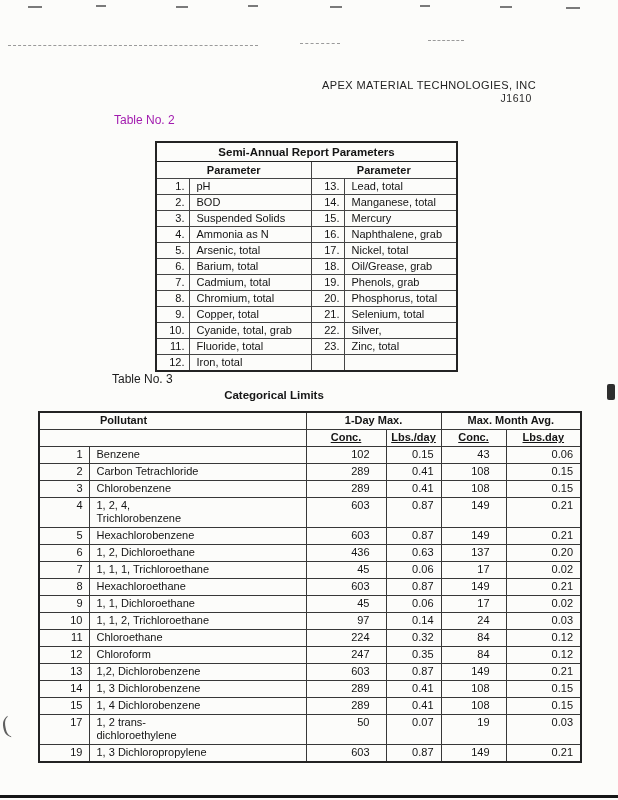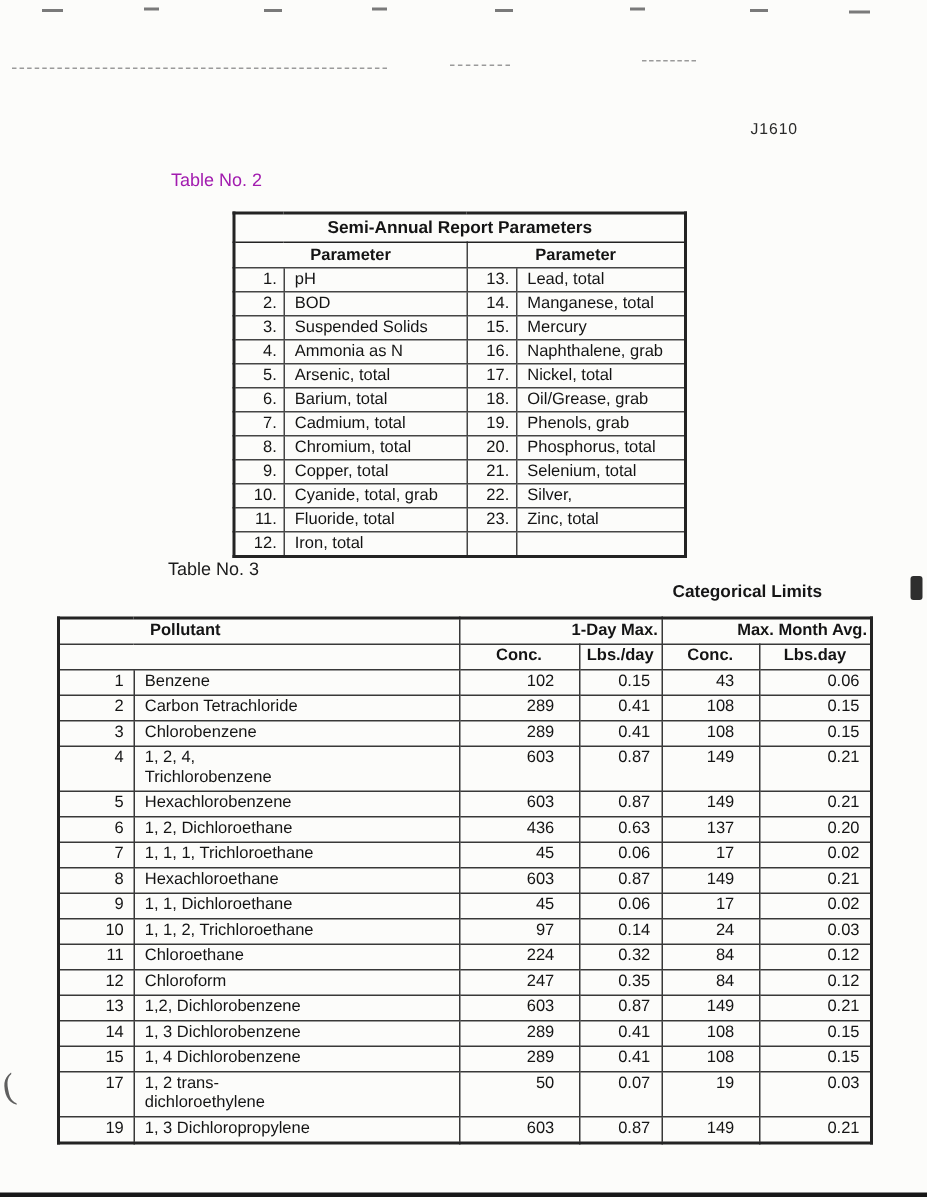--- a/index.html
+++ b/index.html
@@ -26,21 +26,21 @@
   .bottom-edge { position:absolute; display:block; left:0; top:795px; width:618px; height:3px; background:#161616; }
 
   
   .letterhead { position:absolute; top:79px; right:82px; text-align:right; }
   .company  { font-size:11px; letter-spacing:.4px; color:#222; white-space:nowrap; }
   .doc-num  { font-size:10.5px; letter-spacing:.6px; color:#2a2a2a; margin-top:1px; margin-right:4px; }
 
   
   .t2-label { position:absolute; left:114px; top:113px; font-size:12px; color:#a21caf; }
   .t3-label { position:absolute; left:112px; top:372px; font-size:12px; color:#1c1c1c; }
-  .t3-title { position:absolute; left:0; top:389px; width:548px; text-align:right;
+  .t3-title { position:absolute; left:0; top:389px; width:548px; text-align:center;
               font-size:11.5px; font-weight:bold; color:#161616; }
 
   
   table { border-collapse:collapse; table-layout:fixed; color:#141414; }
   td, th { vertical-align:top; overflow:hidden; }
 
   
   .t2 { position:absolute; left:155px; top:141px; width:301px;
         border:2px solid #232323; font-size:11px; }
   .t2 th, .t2 td { border:1px solid #454545; line-height:12px; padding:1px 0 2px 0; }
@@ -49,22 +49,22 @@
   .t2 .t2-colhead { font-weight:bold; text-align:center; padding:2px 12px; }
   .t2 td.pnum  { text-align:right; padding-right:4px; }
   .t2 td.pname { text-align:left;  padding-left:7px; white-space:nowrap; }
 
   
   .t3 { position:absolute; left:38px; top:411px; width:542px;
         border:2px solid #232323; font-size:11px; }
   .t3 th, .t3 td { border:1px solid #383838; line-height:13px; padding:1px 2px 2px 2px; }
   .t3 thead th { font-weight:bold; }
   .t3 .pollutant-h { text-align:left; padding-left:60px; }
-  .t3 .group-h     { text-align:right;margin-left:31px; }
-  .t3 .sub-h       { text-align:center; }
+  .t3 .group-h     { text-align:center;margin-left:31px; }
+  .t3 .sub-h       { text-align:center;text-decoration:underline; }
   .t3 td.rnum      { text-align:right; padding-right:6px; }
   .t3 td.pollutant { text-align:left; padding-left:7px; white-space:pre-line; }
   .t3 td.conc      { text-align:right; padding-right:16px; }
   .t3 td.lbs       { text-align:right; padding-right:7px; }
 </style>
 </head>
 <body>
 
 <div class="page">
 
@@ -79,20 +79,21 @@
     <i class="art" style="left:566px;top:7px;width:14px"></i>
     <i class="dash" style="left:8px;top:45px;width:250px"></i>
     <i class="dash" style="left:300px;top:43px;width:40px"></i>
     <i class="dash" style="left:428px;top:40px;width:36px"></i>
     <i class="blob" style="left:607px;top:384px;width:8px;height:16px"></i>
     <span class="pen-mark">(</span>
     <i class="bottom-edge"></i>
   </div>
 
   <div class="letterhead">
+    <div class="company">APEX MATERIAL TECHNOLOGIES, INC</div>
     <div class="doc-num">J1610</div>
   </div>
 
   <div class="t2-label">Table No. 2</div>
 
   <table class="t2">
     <colgroup>
         <col style="width:33px">
         <col style="width:122px">
         <col style="width:33px">

